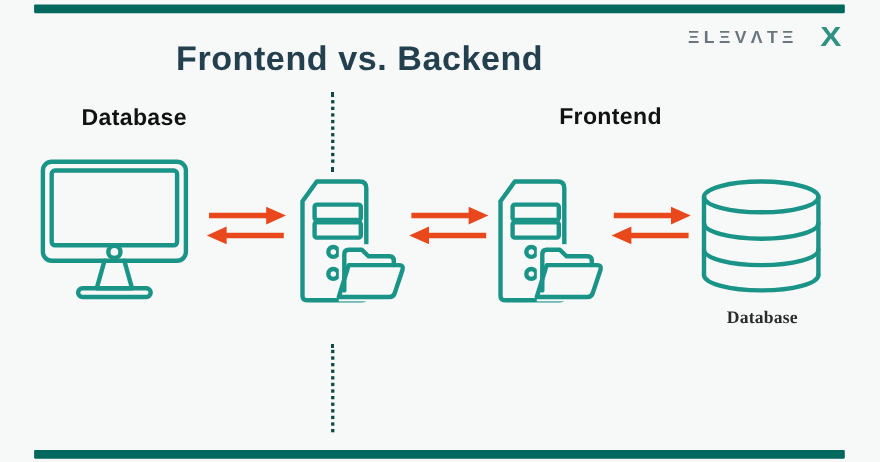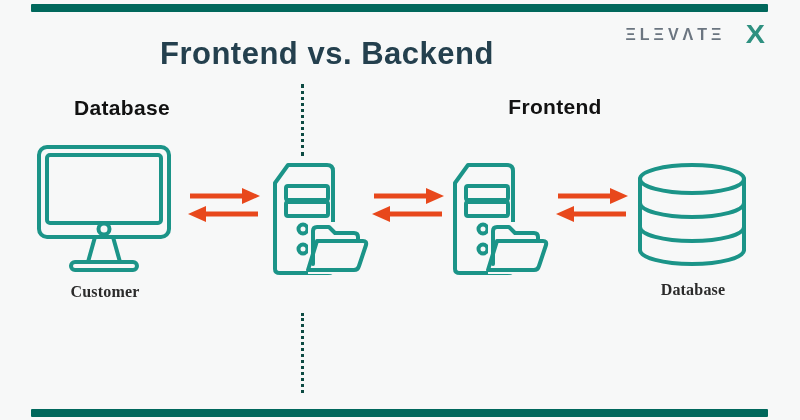--- a/index.html
+++ b/index.html
@@ -78,21 +78,20 @@
 
   <div class="node-icon" style="left:36px; top:144px;">
     <svg width="136" height="132" viewBox="0 0 136 132" fill="none" stroke="currentColor" stroke-width="4" stroke-linejoin="round" stroke-linecap="round">
       <rect x="3" y="3" width="130" height="90" rx="8"></rect>
       <rect x="11" y="11" width="114" height="68" rx="3"></rect>
       <circle cx="68" cy="85" r="5.5"></circle>
       <path d="M59 93 L52 118 H84 L77 93"></path>
       <rect x="35" y="118" width="66" height="8" rx="4"></rect>
     </svg>
   </div>
-  <div class="node-label label-customer">Customer</div>
 
   <div class="node-icon" style="left:270px; top:158px;">
     <svg width="106" height="118" viewBox="0 0 106 118" fill="none" stroke="currentColor" stroke-width="4" stroke-linejoin="round" stroke-linecap="round">
       <path d="M5 111 V25 L18 7 H57 Q63 7 63 13 V111 Q63 115 58 115 H10 Q5 115 5 111 Z"></path>
       <rect x="16" y="28" width="42" height="14" rx="2"></rect>
       <rect x="16" y="44" width="42" height="14" rx="2"></rect>
       <circle cx="33" cy="71" r="4.5"></circle>
       <circle cx="33" cy="91" r="4.5"></circle>
       <rect x="38" y="64" width="62" height="52" fill="#f7f8f8" stroke="none"></rect>
       <path d="M43 106 V73 Q43 69 47 69 H59 L65 75 H84 Q88 75 88 79 V83"></path>

